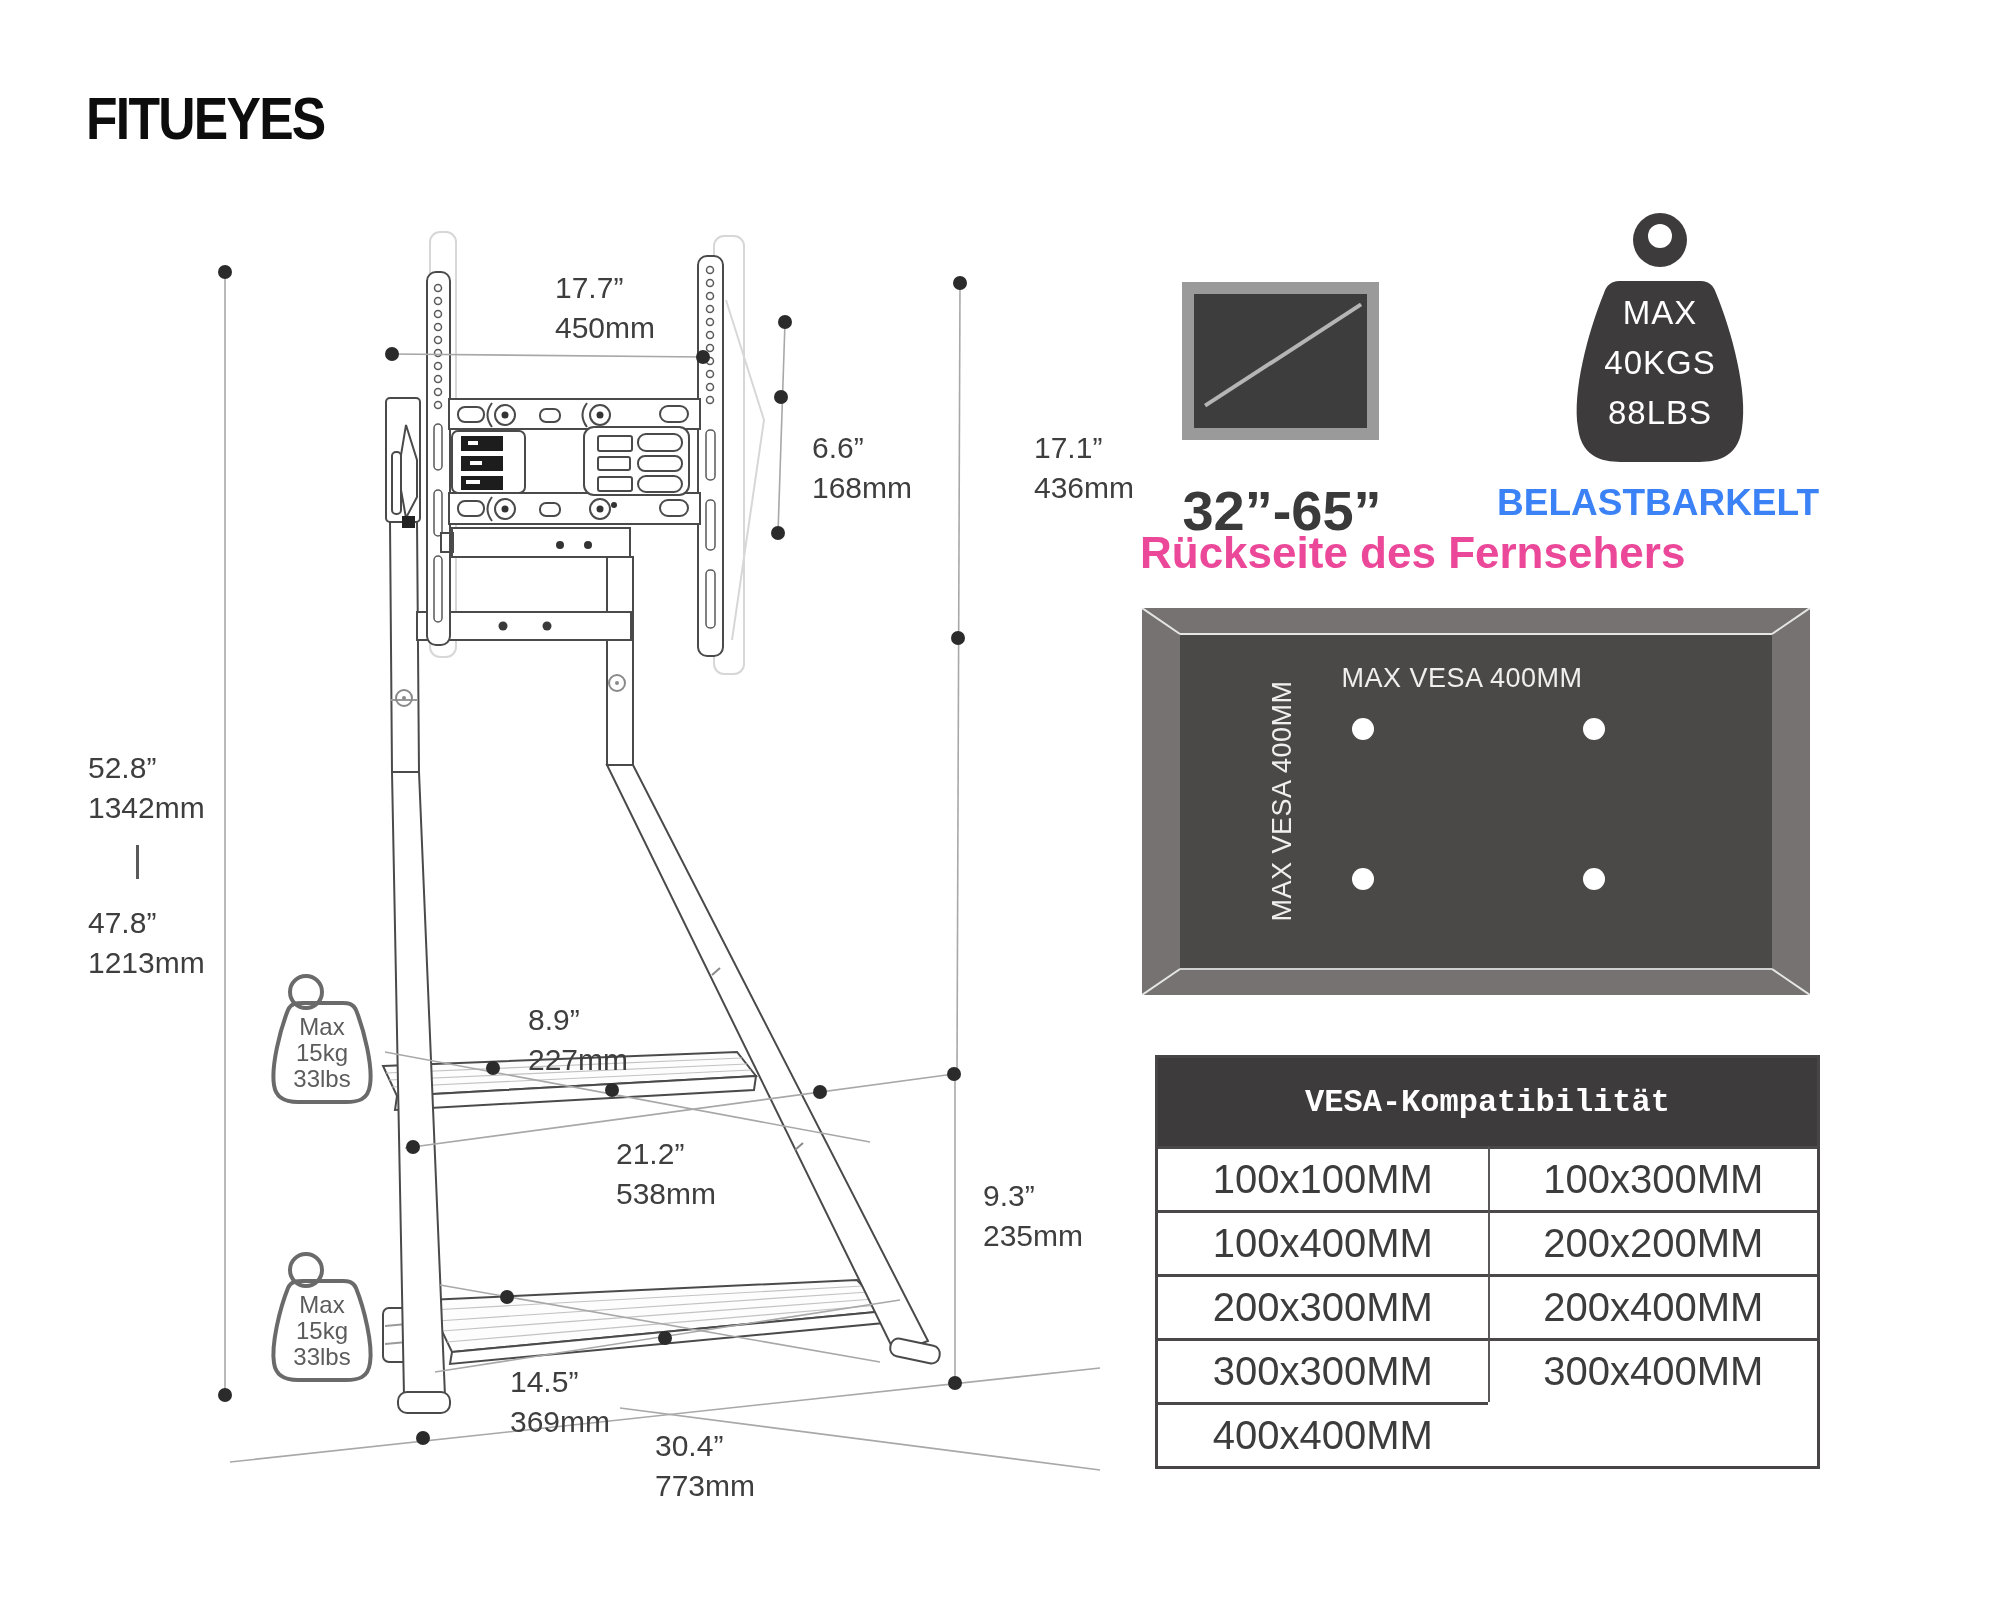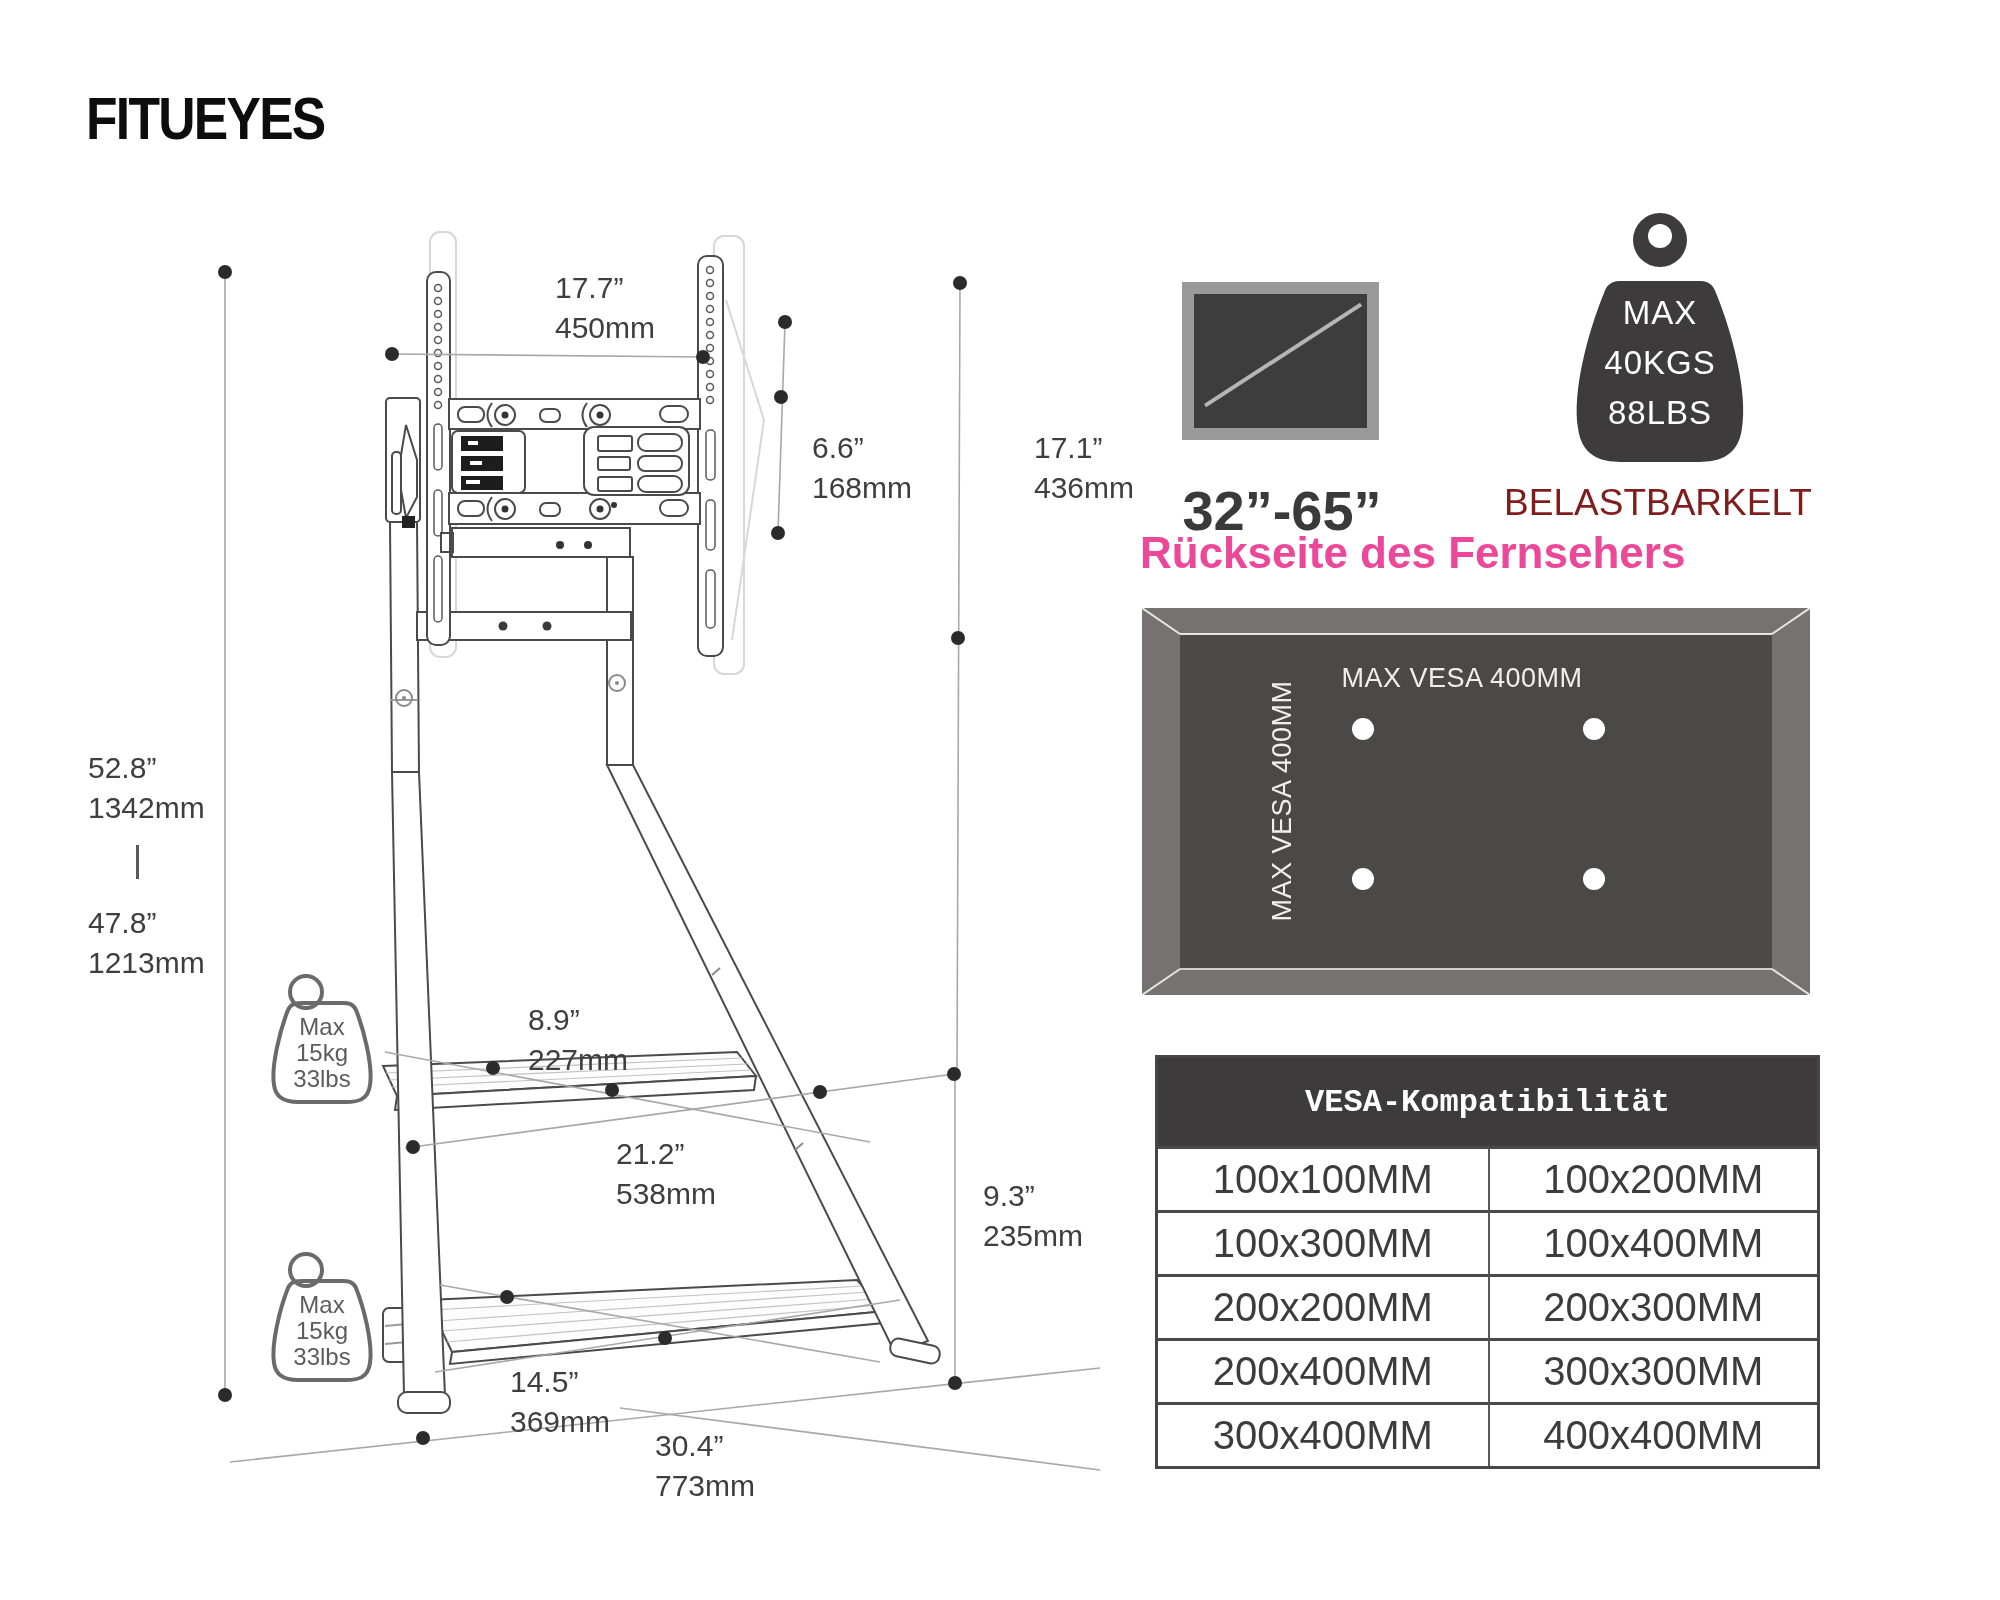--- a/index.html
+++ b/index.html
@@ -19,21 +19,21 @@
   .badgeTxt span{display:block;}
   
   #tvIcon{left:1182px;top:282px;width:197px;height:158px;background:#9a9a9a;}
   #tvIcon .inner{position:absolute;left:12px;top:12px;right:12px;bottom:12px;background:#3d3d3d;}
   #tvIcon .diag{position:absolute;left:22px;top:20px;width:186px;height:4px;background:#b5b5b5;
                 transform:rotate(-33deg);transform-origin:left top;top:122px;}
   #tvSize{left:1182px;top:478px;width:200px;text-align:center;font-size:56px;font-weight:bold;color:#3a3a3a;}
   
   #kbText{left:1577px;top:288px;width:166px;text-align:center;color:#fff;font-size:33px;line-height:50px;letter-spacing:1px;}
   #kbText span{display:block;}
-  #loadCaption{left:1458px;top:482px;width:400px;text-align:center;font-size:37px;font-weight:normal;color:#7f1d1d;}
+  #loadCaption{left:1458px;top:482px;width:400px;text-align:center;font-size:37px;font-weight:bold;color:#3b82f6;}
   
   #panelTitle{left:1140px;top:528px;width:680px;text-align:left;font-size:44px;font-weight:bold;color:#ec4899;}
   #panel{left:1142px;top:608px;width:668px;height:387px;}
   .panelLabelH{left:1302px;top:663px;width:320px;text-align:center;font-size:27px;color:#efefef;letter-spacing:.5px;}
   .panelLabelV{left:1122px;top:786px;width:320px;height:30px;text-align:center;font-size:27px;color:#efefef;
                transform:rotate(-90deg);letter-spacing:.5px;}
   
   #vesaTable{left:1155px;top:1055px;width:665px;border:3px solid #474545;box-sizing:border-box;background:#fff;}
   #vesaHeader{height:88px;background:#3d3b3c;color:#fff;font-size:32px;font-weight:bold;
               display:flex;align-items:center;justify-content:center;font-family:Liberation Mono, monospace;}
@@ -343,21 +343,20 @@
       </g>
     </svg>
   </div>
   <div class="abs panelLabelH">MAX VESA 400MM</div>
   <div class="abs panelLabelV">MAX VESA 400MM</div>
 
   <div class="abs" id="vesaTable">
     <div id="vesaHeader">VESA-Kompatibilität</div>
     <div id="vesaBody">
         <div class="vcell">100x100MM</div>
-        <div class="vcell">100x200MM</div>
         <div class="vcell">100x300MM</div>
         <div class="vcell">100x400MM</div>
         <div class="vcell">200x200MM</div>
         <div class="vcell">200x300MM</div>
         <div class="vcell">200x400MM</div>
         <div class="vcell">300x300MM</div>
         <div class="vcell">300x400MM</div>
         <div class="vcell">400x400MM</div>
       </div>
   </div>

